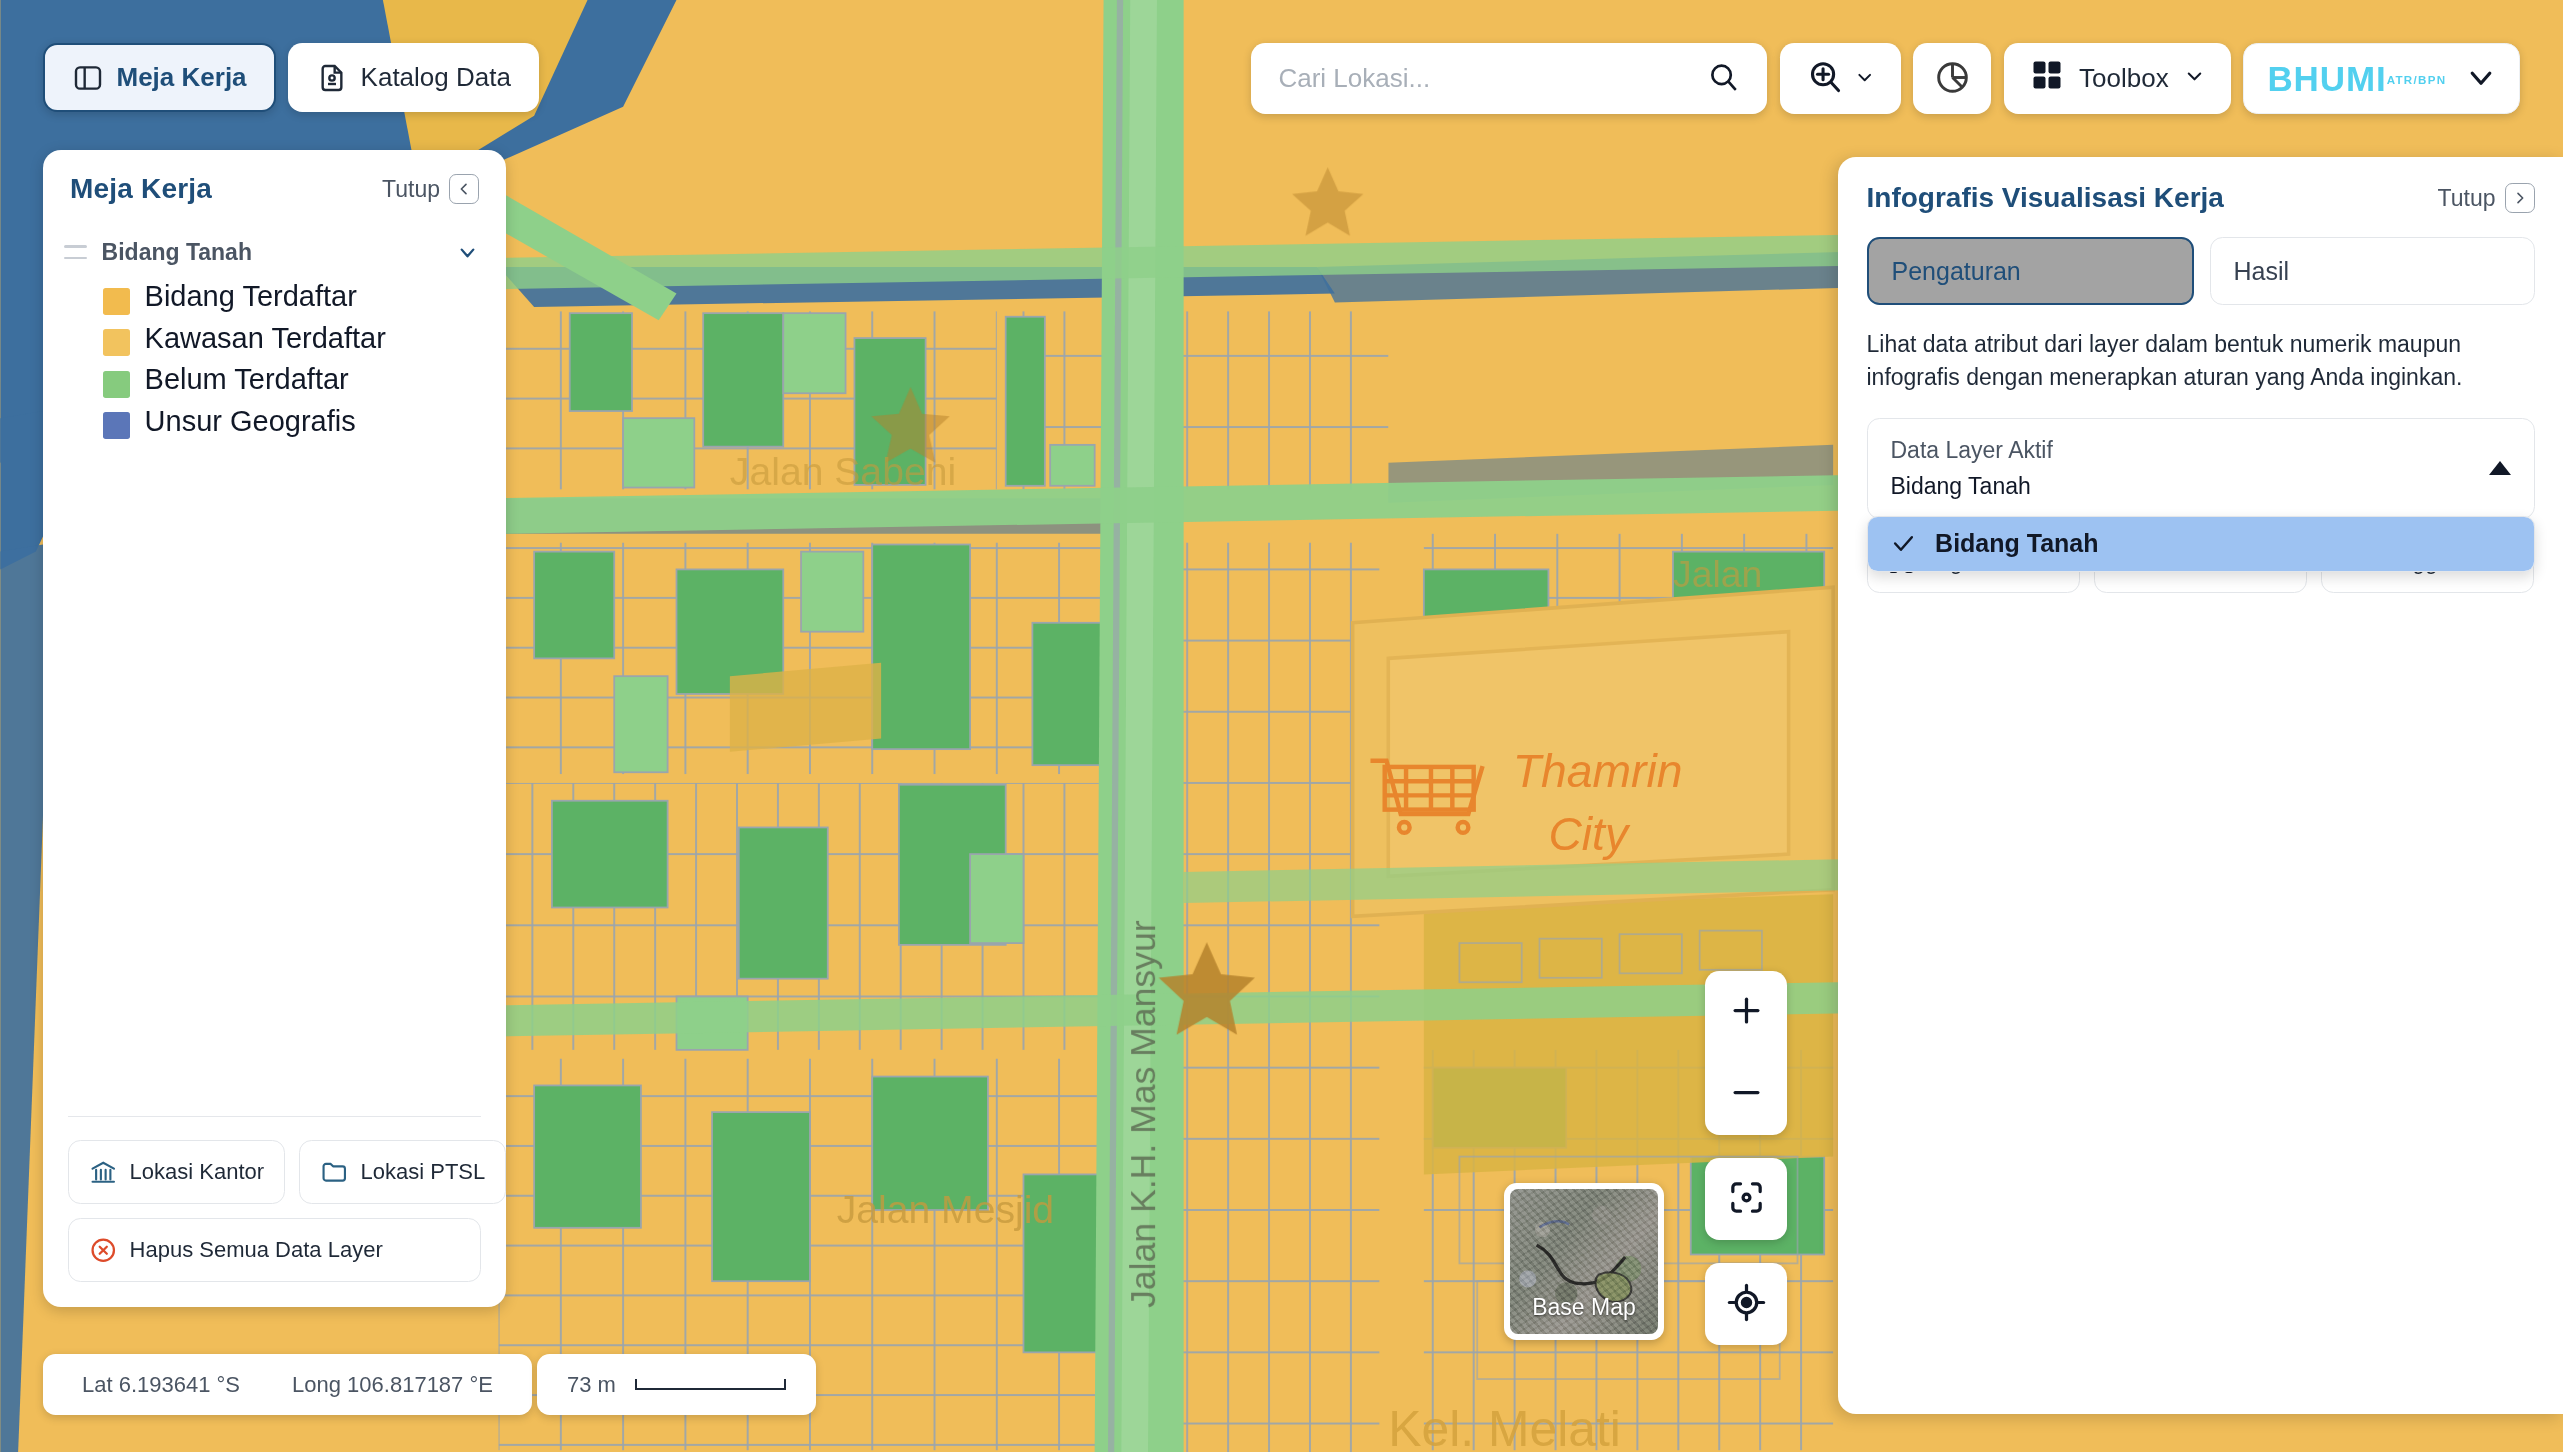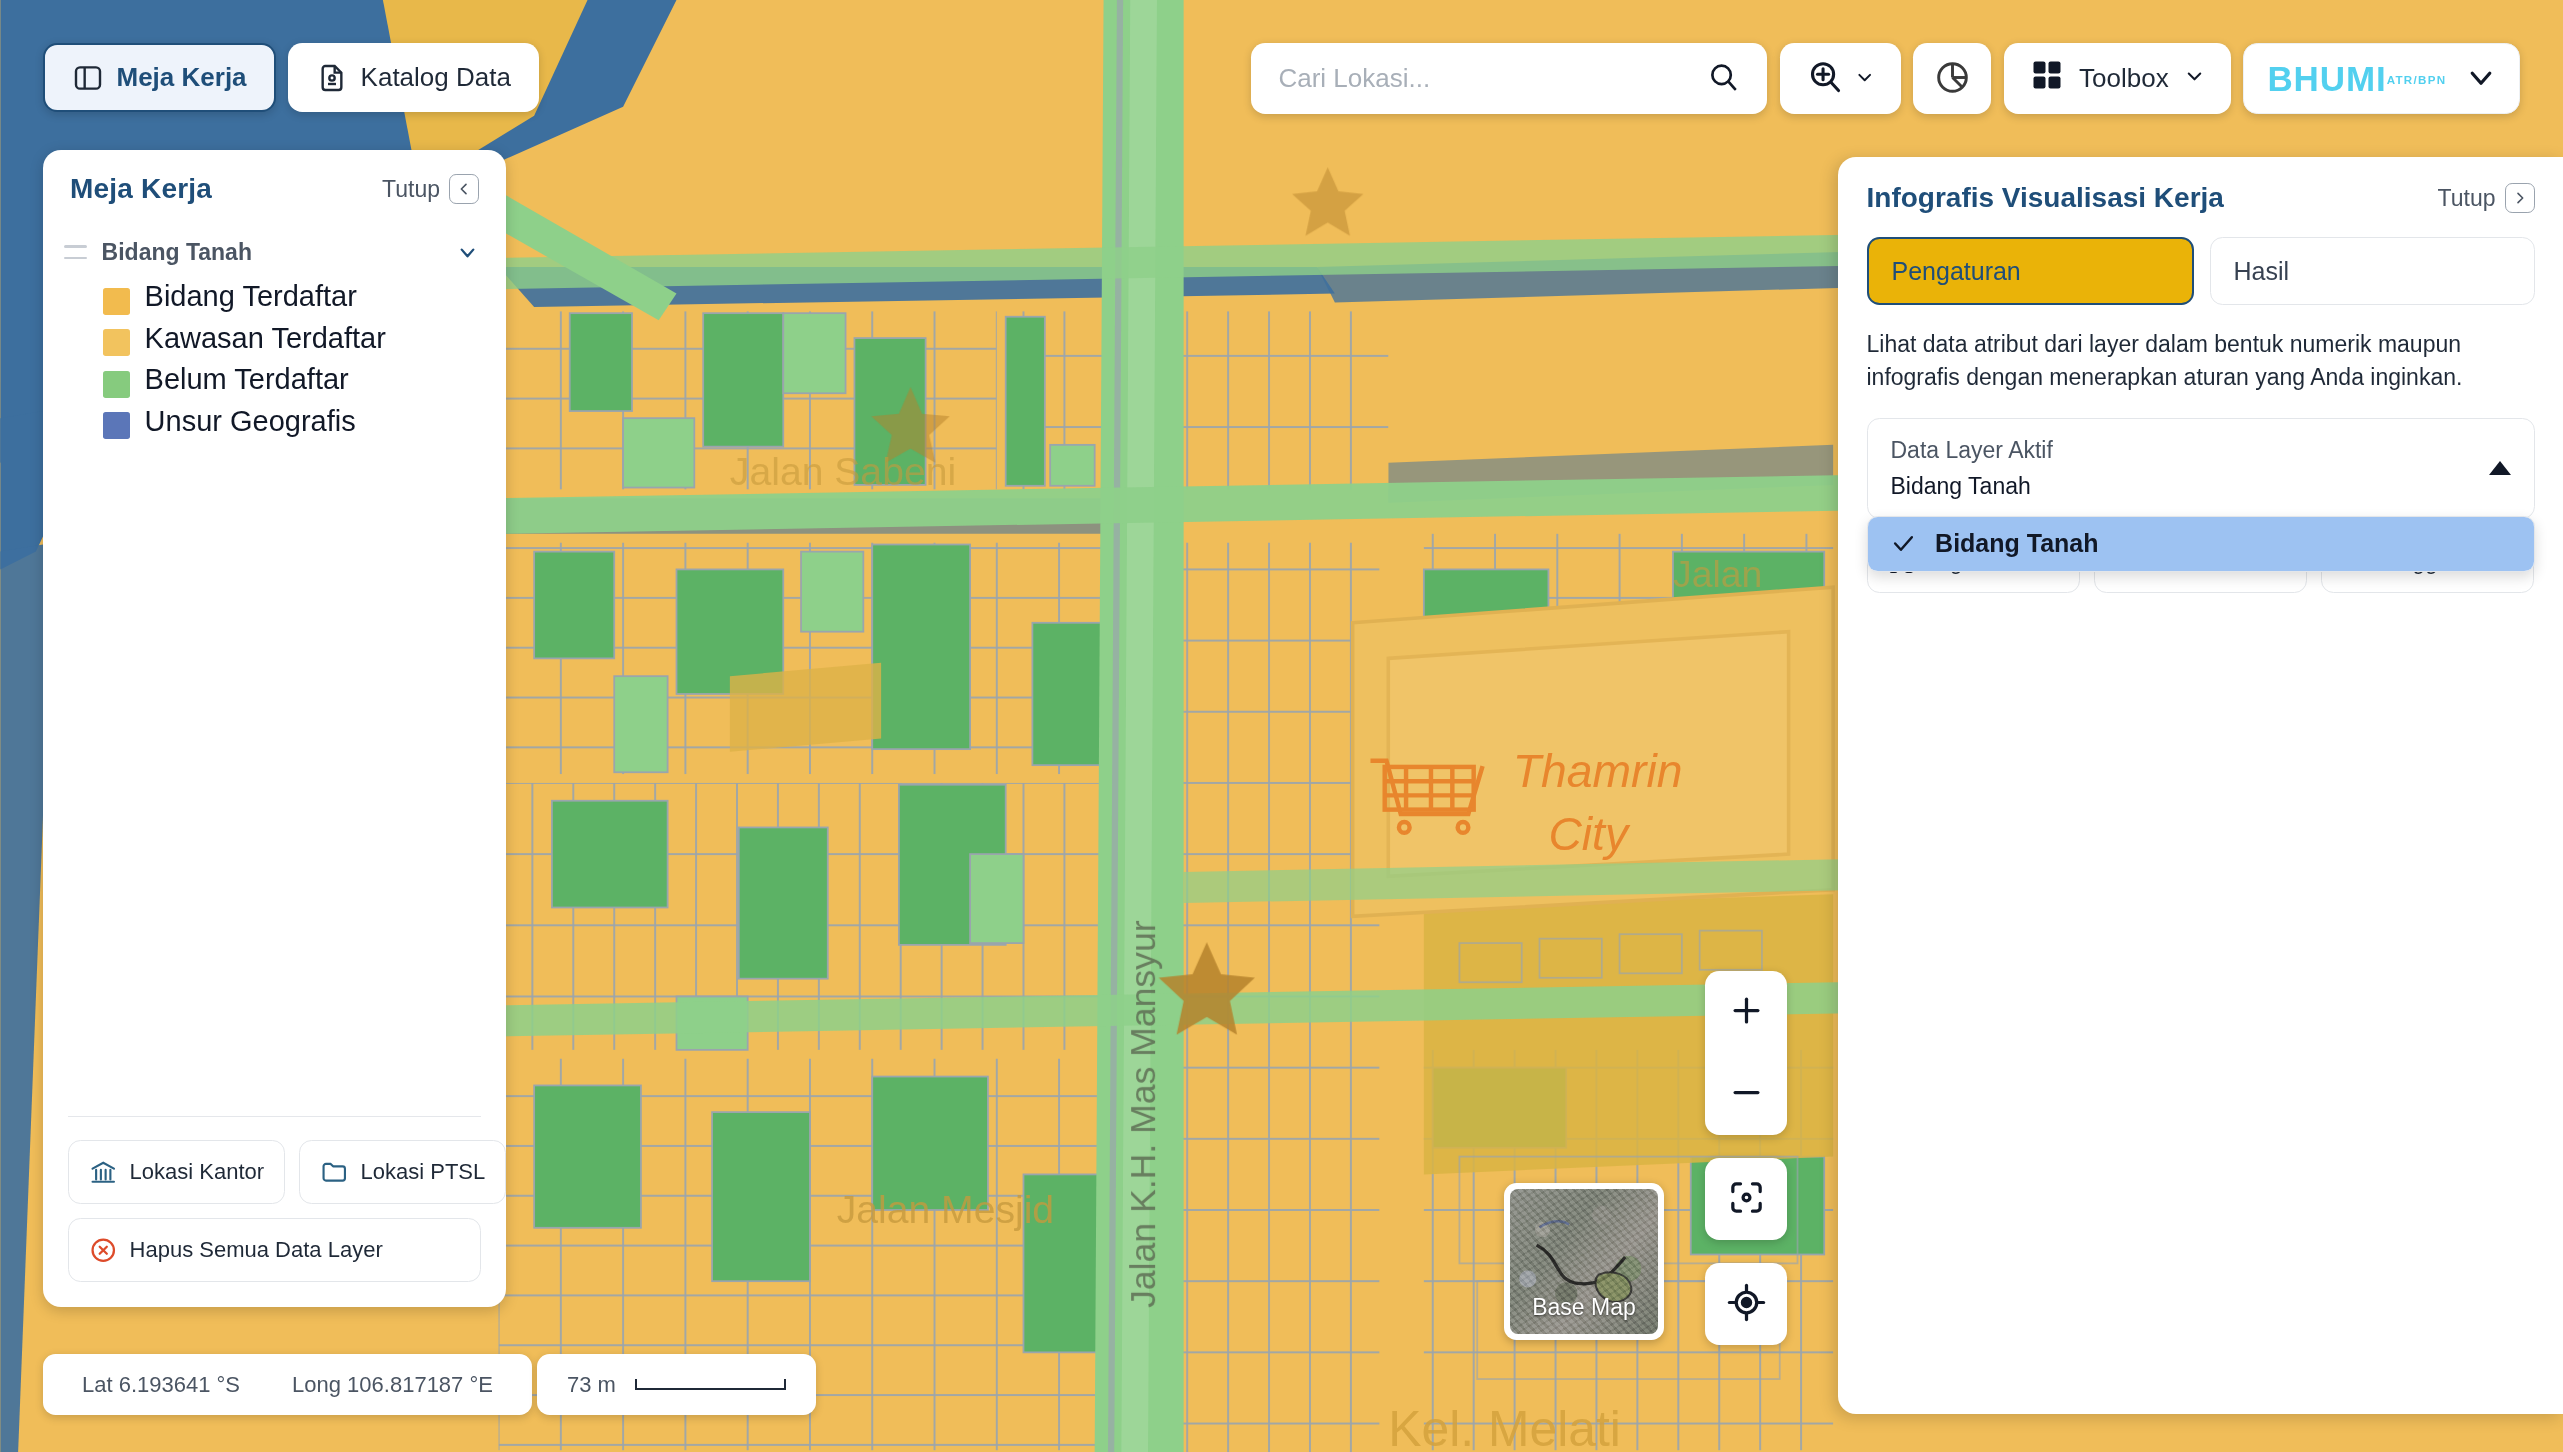--- a/index.html
+++ b/index.html
@@ -89,21 +89,21 @@
     z-index: 35; padding: 25px 28.5px;
   }
   .rp-head { display: flex; align-items: center; justify-content: space-between; margin-bottom: 23px; }
   .rp-title { font-size: 28px; font-weight: 700; color: #1f4e79; }
   .rp-tabs { display: flex; gap: 16px; margin-bottom: 23px; }
   .rp-tab {
     flex: 1; height: 68px; border-radius: 12.5px; border: 1.3px solid #e3e6ea;
     display: flex; align-items: center; padding: 0 23px;
     font-size: 25px; color: #374151; background: #fff; cursor: pointer;
   }
-  .rp-tab.active { background: #eab308; border: 2.2px solid #1f4e79; color: #1f4e79; }
+  .rp-tab.active { background: #a3a3a3; border: 2.2px solid #1f4e79; color: #1f4e79; }
   .rp-desc { font-size: 23px; line-height: 1.45; color: #1f2937; margin-bottom: 23px; }
 
   .select-wrap { position: relative; }
   .select-box {
     border: 1.3px solid #e3e6ea; border-radius: 12.5px; padding: 18px 23px;
     display: flex; align-items: center; justify-content: space-between; cursor: pointer;
   }
   .select-labels { display: flex; flex-direction: column; gap: 9px; }
   .select-cap { font-size: 23px; color: #4b5563; }
   .select-val { font-size: 23px; color: #111827; }

